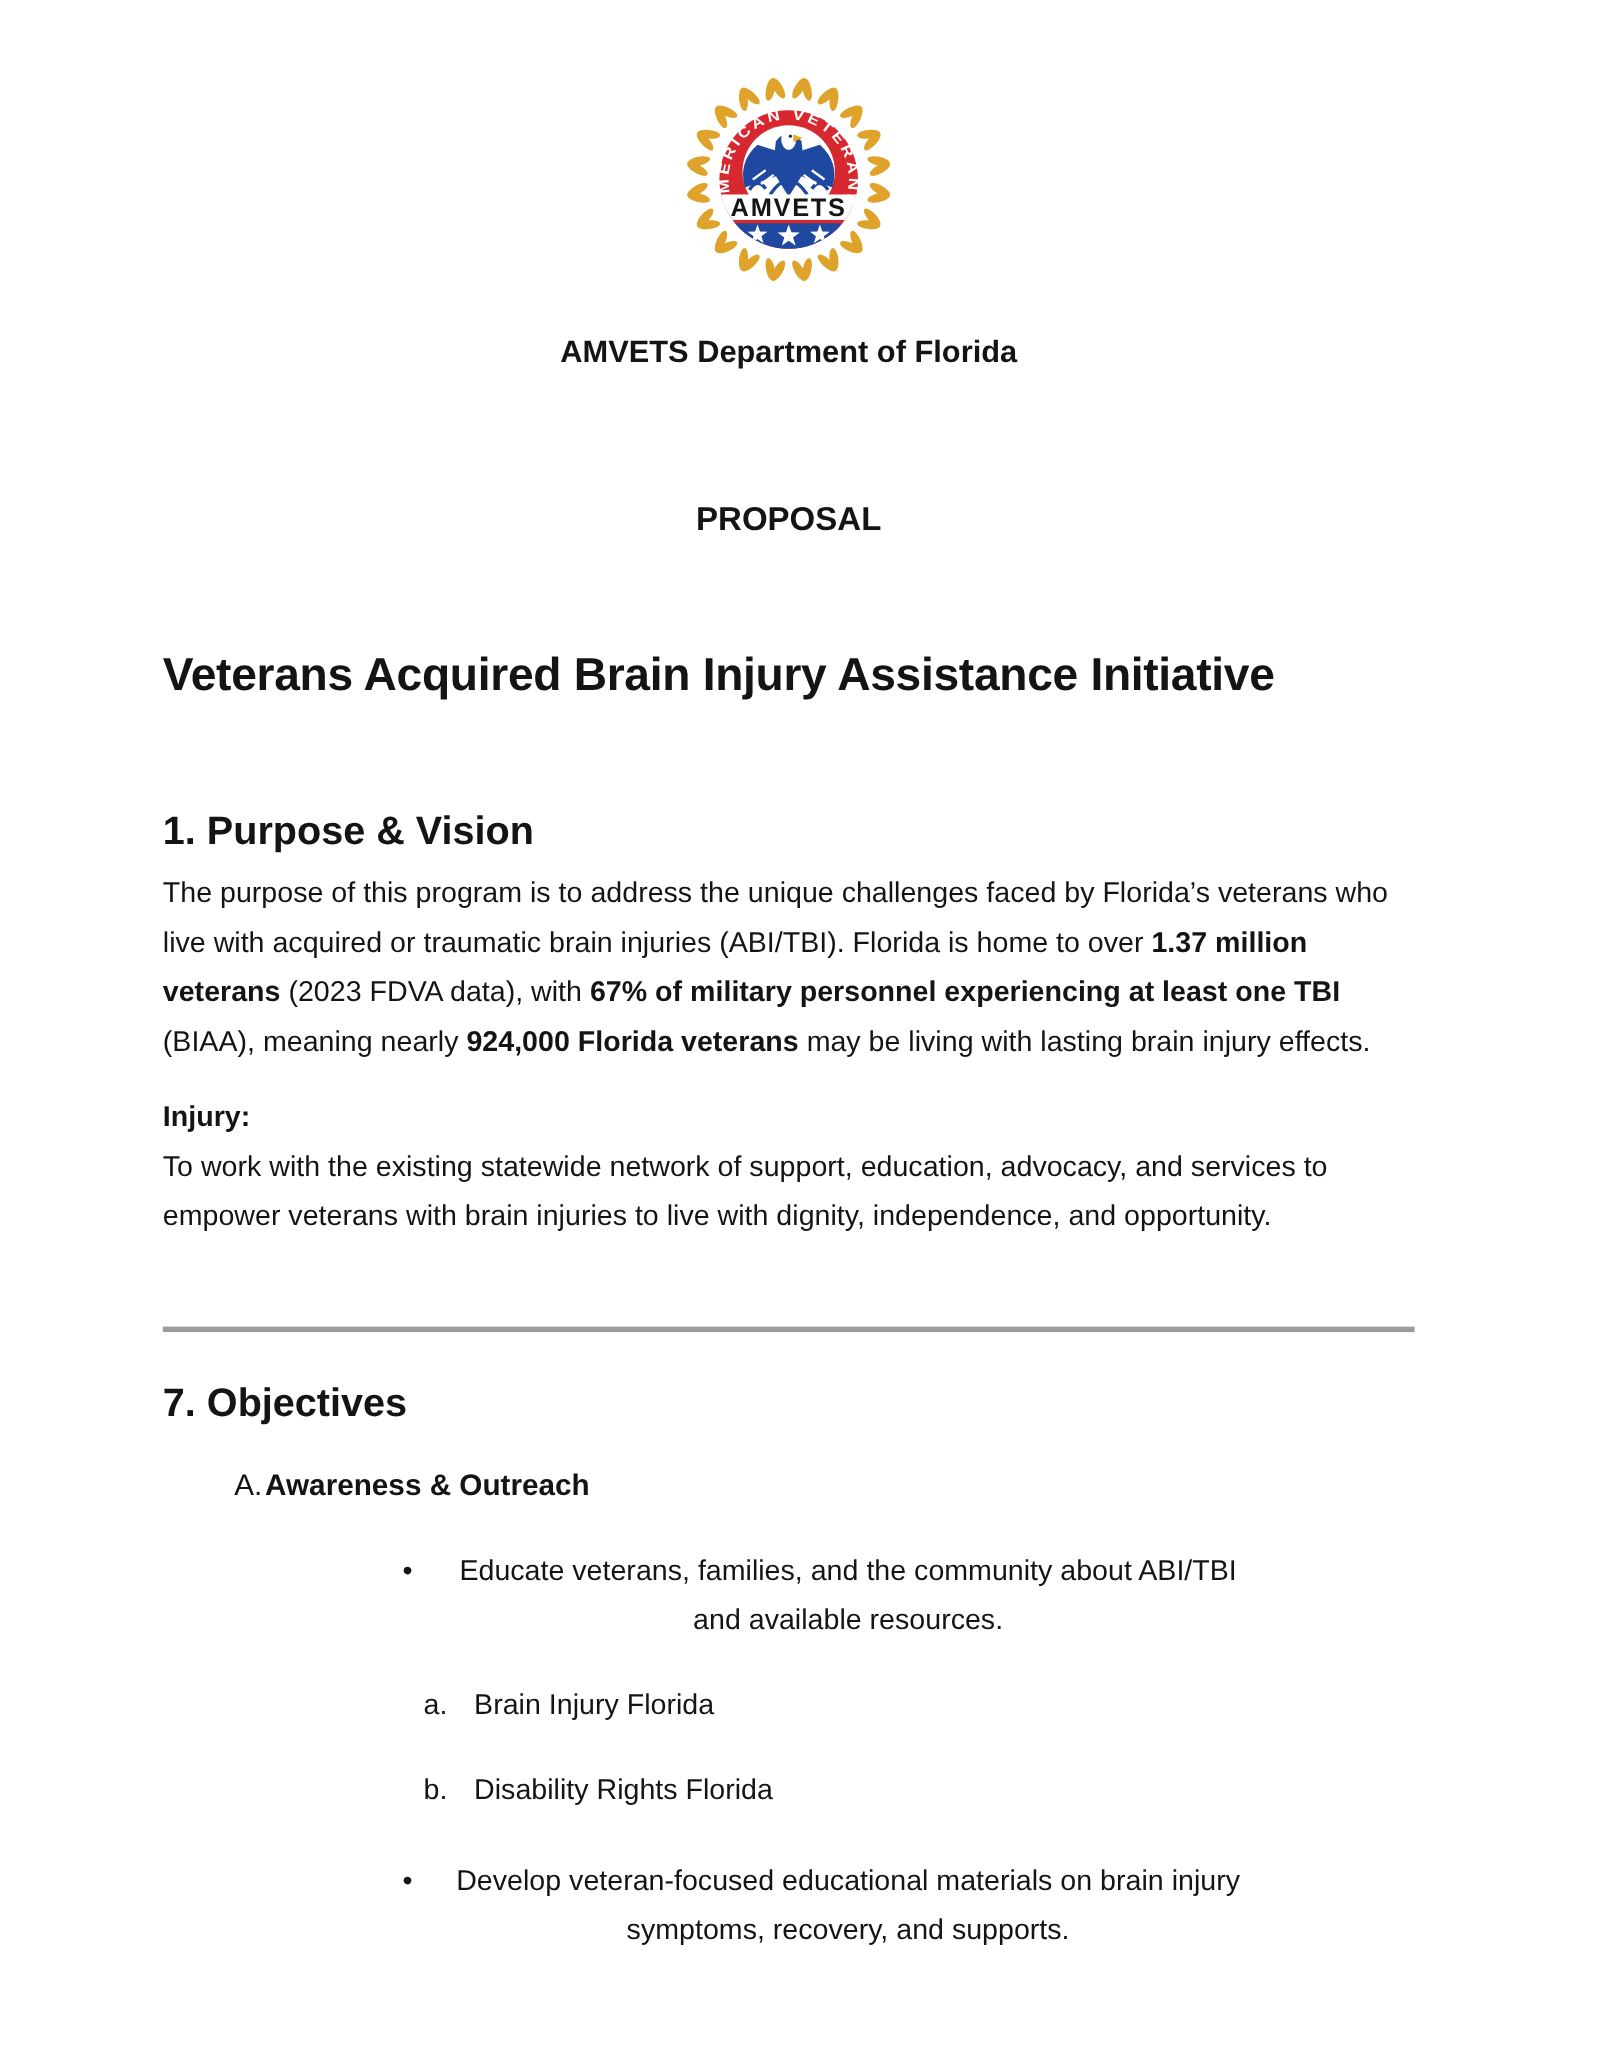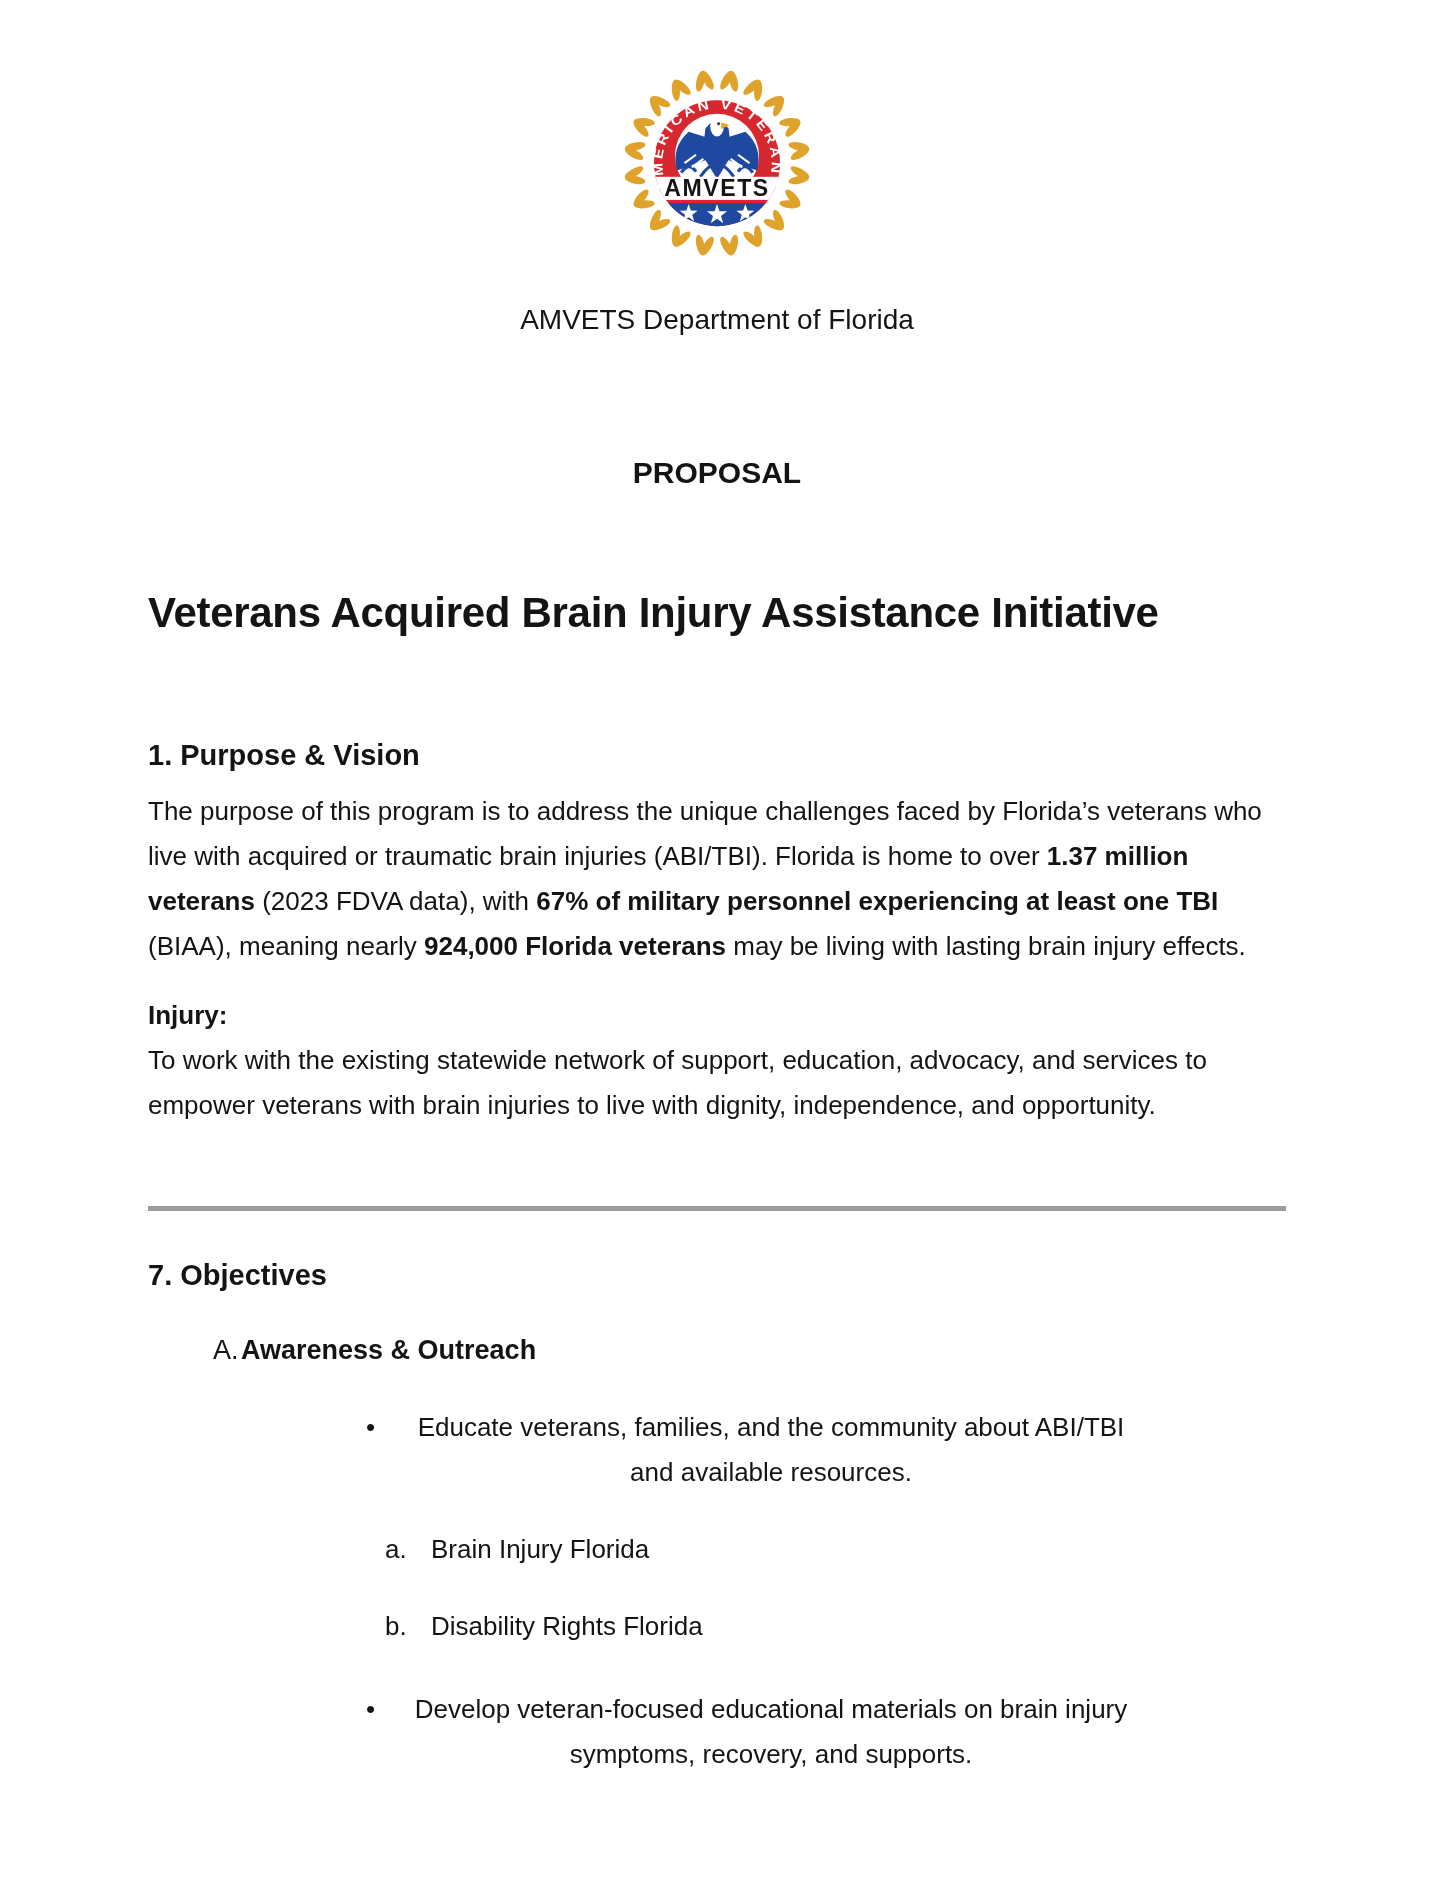--- a/index.html
+++ b/index.html
@@ -9,27 +9,27 @@
     min-height:1884px;
     box-sizing:border-box;
     margin:0 auto;
     background:#ffffff;
     padding:55px 170px 40px 148px;
     font-family:"Liberation Sans","DejaVu Sans",sans-serif;
     color:#141414;
   }
   .doc-header{text-align:center;}
   .logo-wrap{line-height:0;}
-  .org-line{font-size:28px;font-weight:400;margin:38px 0 0;line-height:34px;}
+  .org-line{font-size:28px;font-weight:700;margin:38px 0 0;line-height:34px;}
   .doc-type{font-size:30px;font-weight:700;margin:120px 0 0;line-height:32px;}
   .doc-title{
     font-size:42px;font-weight:700;text-align:left;
     margin:94px 0 16px;line-height:60px;letter-spacing:-0.3px;
   }
-  h2.sec-heading{font-size:29px;font-weight:700;margin:0;line-height:36px;}
+  h2.sec-heading{font-size:36px;font-weight:700;margin:0;line-height:36px;}
   #purpose-heading{margin-top:94px;}
   #objectives-heading{margin-top:46px;}
   .body-para{font-size:26px;line-height:45px;margin:16px 0 0;max-width:1138px;}
   .vision-para{margin-top:24px;}
   .divider{height:5px;background:#9c9c9c;border:0;margin:78px 0 0;width:1138px;}
   .alpha-row{display:flex;margin-top:40px;padding-left:65px;font-size:27px;line-height:34px;}
   .alpha-marker{width:28px;flex:none;}
   .alpha-label{font-weight:700;}
   .bullet-row{display:flex;margin-top:38px;padding-left:218px;font-size:26px;line-height:45px;}
   .bullet-marker{width:40px;flex:none;}

